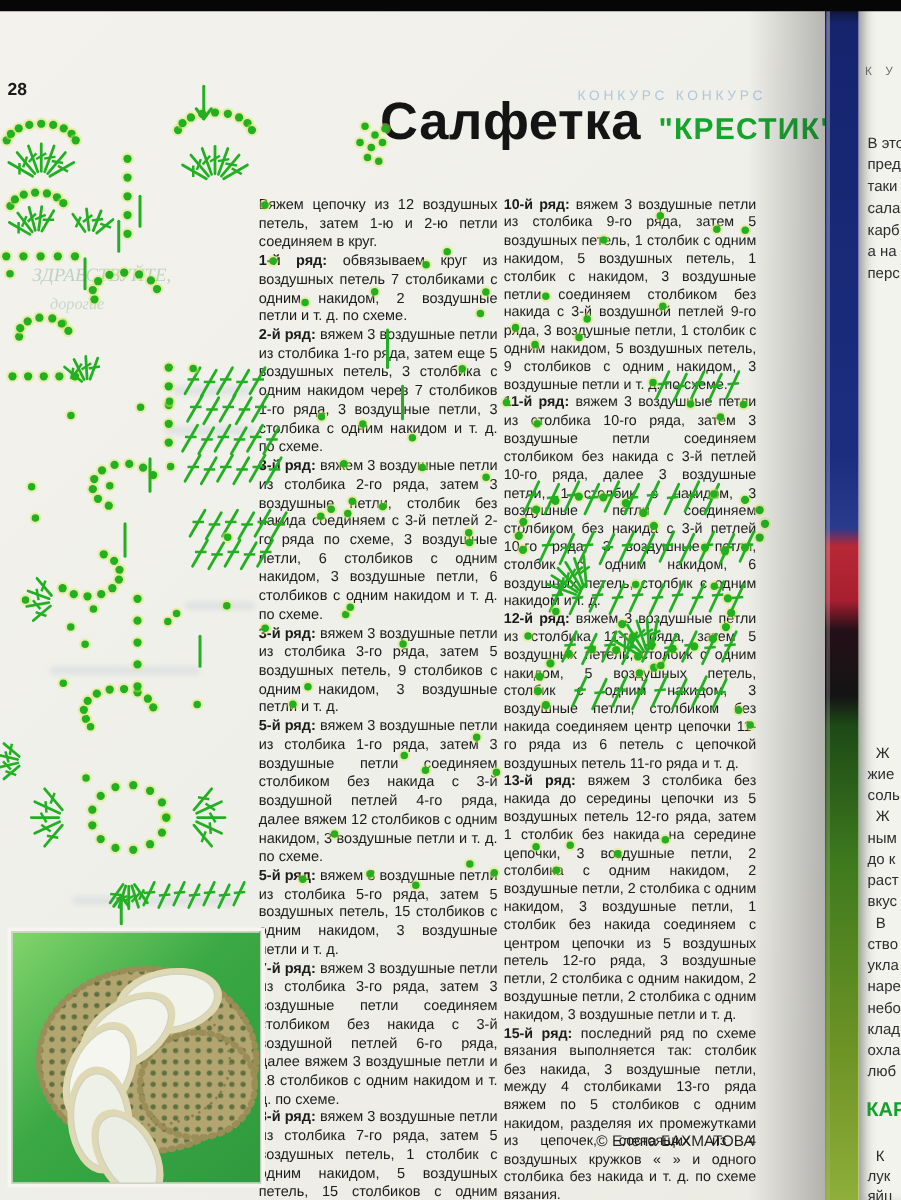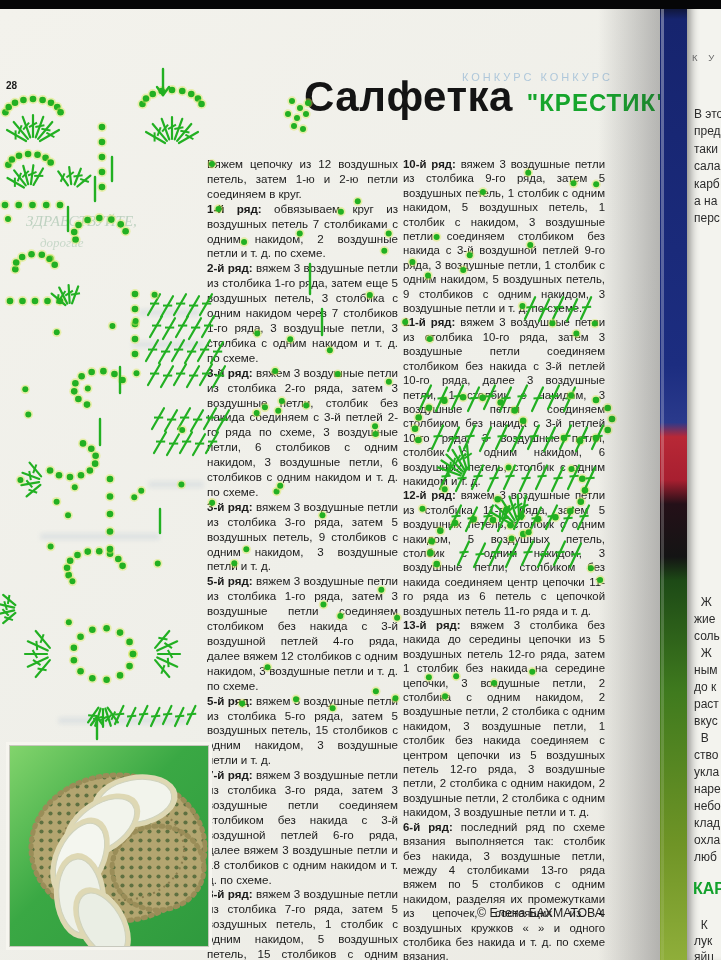--- a/index.html
+++ b/index.html
@@ -13,21 +13,21 @@
              background:linear-gradient(90deg,rgba(0,0,0,0) 0%,rgba(45,45,50,.30) 100%);z-index:8;}
   .spine{position:absolute;left:660px;top:0;width:27px;height:960px;z-index:9;
              background:linear-gradient(180deg,#0c0c10 0%,#16246e 2%,#1c2d80 38%,#2a3a8c 44%,
              #b82836 45.5%,#a81f30 50%,#241018 52.5%,#141414 58%,#1d4a16 60.5%,
              #3f7a1e 72%,#6f9426 88%,#8fae3a 100%);}
   .spine::before{content:"";position:absolute;left:1px;top:0;width:3px;height:100%;
              background:linear-gradient(180deg,rgba(255,255,255,.35),rgba(255,255,255,.08));}
   .right-page{position:absolute;left:687px;top:0;width:34px;height:960px;background:#f3f3ee;
              box-shadow:inset 9px 0 10px -6px rgba(0,0,0,.45);z-index:9;overflow:hidden;}
   
-  .page-number{position:absolute;left:6px;top:71px;font-size:10px;font-weight:bold;color:#1a1a1a;z-index:3;}
+  .page-number{position:absolute;left:6px;top:54px;font-size:14px;font-weight:bold;color:#1a1a1a;z-index:3;}
   .ghost-konkurs{position:absolute;left:462px;top:62px;font-size:11px;letter-spacing:3px;
              color:rgba(120,165,205,.55);z-index:2;white-space:nowrap;}
   .title{position:absolute;left:304px;top:64px;z-index:3;white-space:nowrap;}
   .title .main{font-size:42px;font-weight:bold;color:#141414;letter-spacing:.5px;}
   .title .accent{font-size:24px;font-weight:bold;color:#16a52c;margin-left:14px;letter-spacing:1px;}
   .col{position:absolute;z-index:1;color:#1b1b1b;text-align:justify;}
   .col p{margin:0;}
   .col b{font-weight:bold;}
   .col1{left:207px;top:148px;width:191px;font-size:11.6px;line-height:14.9px;}
   .col2{left:403px;top:148px;width:202px;font-size:11.4px;line-height:14.4px;}
@@ -86,21 +86,21 @@
       <p><b>7-й ряд:</b> <span>вяжем 3 воздушные петли из столбика 3-го ряда, затем 3 воздушные петли соединяем столбиком без накида с 3-й воздушной петлей 6-го ряда, далее вяжем 3 воздушные петли и 18 столбиков с одним накидом и т. д. по схеме.</span></p>
       <p><b>8-й ряд:</b> <span>вяжем 3 воздушные петли из столбика 7-го ряда, затем 5 воздушных петель, 1 столбик с одним накидом, 5 воздушных петель, 15 столбиков с одним накидом и т. д.</span></p>
 
     </div>
 
     <div class="col col2">
       <p><b>10-й ряд:</b> <span>вяжем 3 воздушные петли из столбика 9-го ряда, затем 5 воздушных петель, 1 столбик с одним накидом, 5 воздушных петель, 1 столбик с накидом, 3 воздушные петли соединяем столбиком без накида с 3-й воздушной петлей 9-го ряда, 3 воздушные петли, 1 столбик с одним накидом, 5 воздушных петель, 9 столбиков с одним накидом, 3 воздушные петли и т. д. по схеме.</span></p>
       <p><b>11-й ряд:</b> <span>вяжем 3 воздушные петли из столбика 10-го ряда, затем 3 воздушные петли соединяем столбиком без накида с 3-й петлей 10-го ряда, далее 3 воздушные петли, 1 столбик с накидом, 3 воздушные петли соединяем столбиком без накида с 3-й петлей 10-го ряда, 3 воздушные петли, столбик с одним накидом, 6 воздушных петель, столбик с одним накидом и т. д.</span></p>
       <p><b>12-й ряд:</b> <span>вяжем 3 воздушные петли из столбика 11-го ряда, затем 5 воздушных петель, столбик с одним накидом, 5 воздушных петель, столбик с одним накидом, 3 воздушные петли, столбиком без накида соединяем центр цепочки 11-го ряда из 6 петель с цепочкой воздушных петель 11-го ряда и т. д.</span></p>
       <p><b>13-й ряд:</b> <span>вяжем 3 столбика без накида до середины цепочки из 5 воздушных петель 12-го ряда, затем 1 столбик без накида на середине цепочки, 3 воздушные петли, 2 столбика с одним накидом, 2 воздушные петли, 2 столбика с одним накидом, 3 воздушные петли, 1 столбик без накида соединяем с центром цепочки из 5 воздушных петель 12-го ряда, 3 воздушные петли, 2 столбика с одним накидом, 2 воздушные петли, 2 столбика с одним накидом, 3 воздушные петли и т. д.</span></p>
-      <p><b>6-й ряд:</b> <span>последний ряд по схеме вязания выполняется так: столбик без накида, 3 воздушные петли, между 4 столбиками 13-го ряда вяжем по 5 столбиков с одним накидом, разделяя их промежутками из цепочек, состоящих из 4 воздушных кружков «  » и одного столбика без накида и т. д. по схеме вязания.</span></p>
+      <p><b>15-й ряд:</b> <span>последний ряд по схеме вязания выполняется так: столбик без накида, 3 воздушные петли, между 4 столбиками 13-го ряда вяжем по 5 столбиков с одним накидом, разделяя их промежутками из цепочек, состоящих из 4 воздушных кружков «  » и одного столбика без накида и т. д. по схеме вязания.</span></p>
     </div>
 
     <div class="author">© Елена БАХМАТОВА</div>
 
     <div class="photo">
       <svg width="198" height="200" viewBox="0 0 198 200">
         <defs>
           <linearGradient id="pg" x1="0" y1="0" x2="1" y2="1">
             <stop offset="0" stop-color="#82d46c"></stop>
               <stop offset="0.45" stop-color="#3aa844"></stop>

